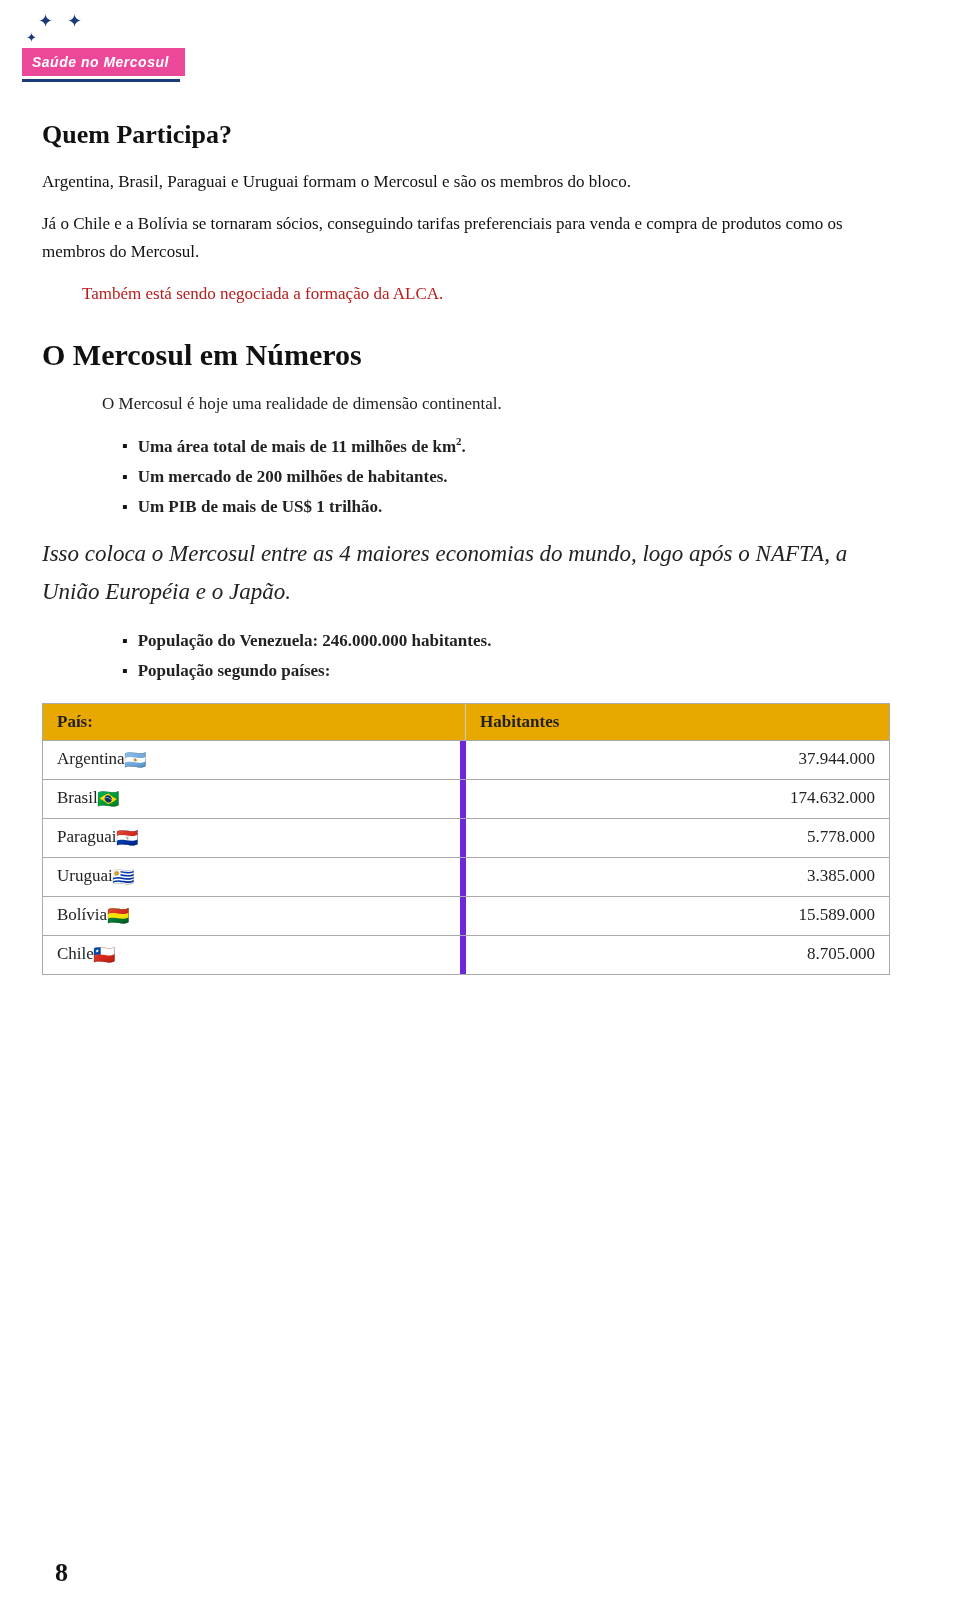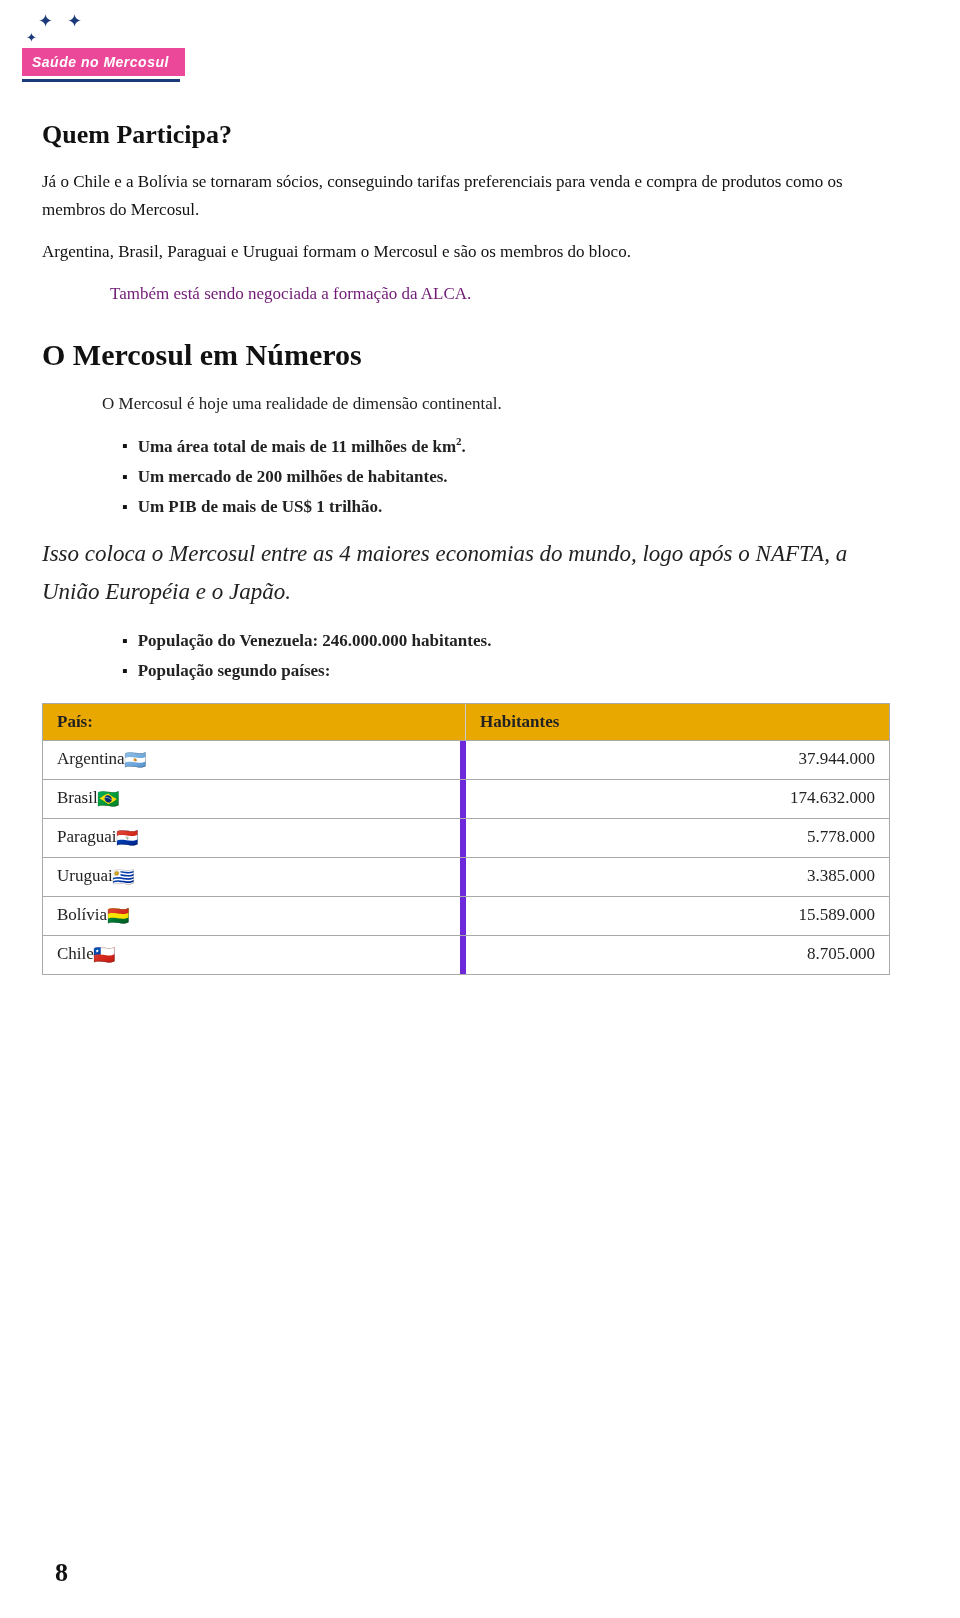--- a/index.html
+++ b/index.html
@@ -49,23 +49,23 @@
       line-height: 1.65;
       margin-bottom: 14px;
       color: #111;
       font-family: Georgia, serif;
     }
 
     .indented-text {
       font-size: 17px;
       line-height: 1.65;
       margin-bottom: 14px;
-      color: #701a75;
-      font-family: Georgia, serif;
-      margin-left: 68px;
+      color: #b91c1c;
+      font-family: Georgia, serif;
+      margin-left: 40px;
     }
 
     .section-title {
       font-size: 30px;
       font-weight: bold;
       font-family: Georgia, serif;
       margin: 30px 0 18px 0;
       color: #111;
     }
 
@@ -252,23 +252,23 @@
     <div class="logo-text-band">
       <span>Saúde no Mercosul</span>
     </div>
     <div class="logo-underline"></div>
   </div>
 
   <div class="content">
 
     <h1 class="section-heading">Quem Participa?</h1>
 
+    <p class="body-text">Argentina, Brasil, Paraguai e Uruguai formam o Mercosul e são os membros do bloco.</p>
+
     <p class="body-text">Já o Chile e a Bolívia se tornaram sócios, conseguindo tarifas preferenciais para venda e compra de produtos como os membros do Mercosul.</p>
-
-    <p class="body-text">Argentina, Brasil, Paraguai e Uruguai formam o Mercosul e são os membros do bloco.</p>
 
 
     <p class="indented-text">Também está sendo negociada a formação da ALCA.</p>
 
     <h2 class="section-title">O Mercosul em Números</h2>
 
     <p class="mercosul-desc">
       <span class="mercosul-bold">O Mercosul</span><span> é hoje uma realidade de dimensão continental.</span>
     </p>
 

